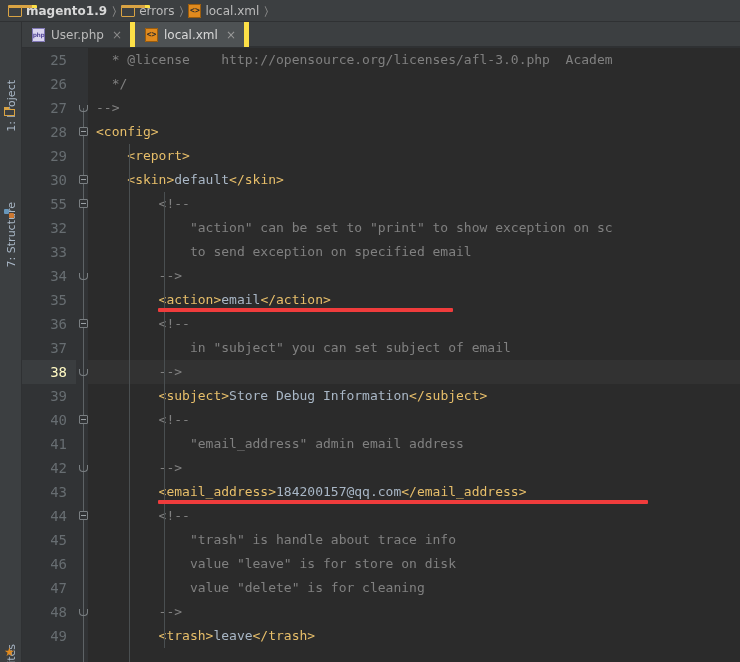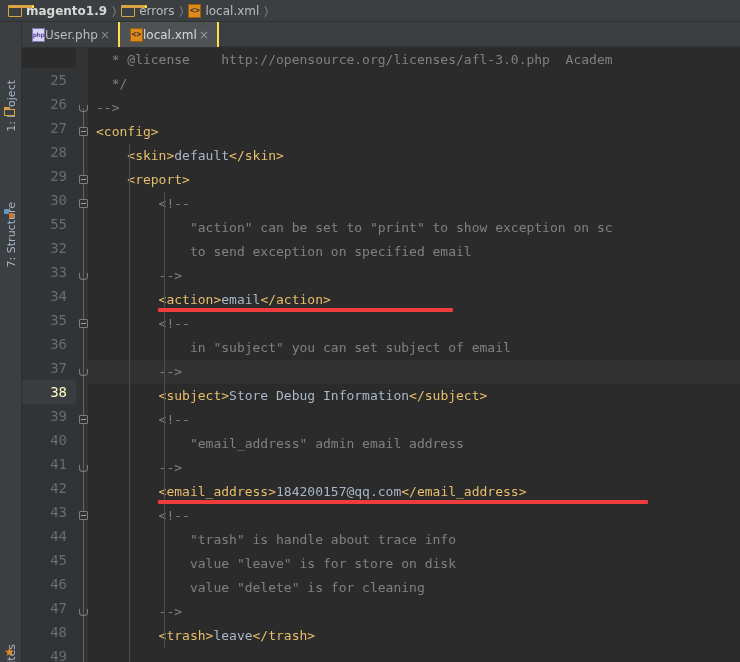--- a/index.html
+++ b/index.html
@@ -131,24 +131,25 @@
     height: 25px;
     flex: 0 0 25px;
     background: #3c3f41;
     display: flex;
     align-items: stretch;
     border-bottom: 1px solid #2f3133;
   }
   .tab {
     display: flex;
     align-items: center;
+    gap: 6px;
     padding: 0 8px 0 10px;
     font-size: 12px;
     color: #bbbbbb;
-    border-right: 2px solid #fde047;
+    border-right: 5px solid #fde047;
     background: #3c3f41;
     cursor: default;
   }
   .tab.active { background: #4e5254; color: #d8d8d8; }
   .tab .close {
     color: #8a8a8a;
     font-size: 12px;
     margin-left: 2px;
     line-height: 1;
   }
@@ -184,21 +185,20 @@
     background: #2b2b2b;
     position: relative;
     overflow: hidden;
     min-height: 0;
   }
   .gutter {
     width: 54px;
     flex: 0 0 54px;
     background: #313335;
     position: relative;
-    margin-top: 20px;
   }
   .foldstrip {
     width: 12px;
     flex: 0 0 12px;
     background: #313335;
     position: relative;
   }
   .codepane {
     flex: 1 1 auto;
     position: relative;
@@ -394,22 +394,22 @@
             <div class="fold box" style="top: 367px;"></div>
             <div class="fold endarrow" style="top: 417px;"></div>
             <div class="fold box" style="top: 463px;"></div>
             <div class="fold endarrow" style="top: 561px;"></div>
           </div>
         <div class="codepane" id="codepane">
             <div class="code-line"><span class="t-comment">  * @license    http://opensource.org/licenses/afl-3.0.php  Academ</span></div>
             <div class="code-line"><span class="t-comment">  */</span></div>
             <div class="code-line"><span class="t-comment">--&gt;</span></div>
             <div class="code-line"><span class="t-tag">&lt;config&gt;</span></div>
+            <div class="code-line"><span class="t-tag">    &lt;report&gt;</span></div>
             <div class="code-line"><span class="t-tag">    &lt;skin&gt;</span><span class="t-text">default</span><span class="t-tag">&lt;/skin&gt;</span></div>
-            <div class="code-line"><span class="t-tag">    &lt;report&gt;</span></div>
             <div class="code-line"><span class="t-comment">        &lt;!--</span></div>
             <div class="code-line"><span class="t-comment">            "action" can be set to "print" to show exception on sc</span></div>
             <div class="code-line"><span class="t-comment">            to send exception on specified email</span></div>
             <div class="code-line"><span class="t-comment">        --&gt;</span></div>
             <div class="code-line"><span class="t-tag">        &lt;action&gt;</span><span class="t-text">email</span><span class="t-tag">&lt;/action&gt;</span></div>
             <div class="code-line"><span class="t-comment">        &lt;!--</span></div>
             <div class="code-line"><span class="t-comment">            in "subject" you can set subject of email</span></div>
             <div class="code-line cur"><span class="t-comment">        --&gt;</span></div>
             <div class="code-line"><span class="t-tag">        &lt;subject&gt;</span><span class="t-text">Store Debug Information</span><span class="t-tag">&lt;/subject&gt;</span></div>
             <div class="code-line"><span class="t-comment">        &lt;!--</span></div>

